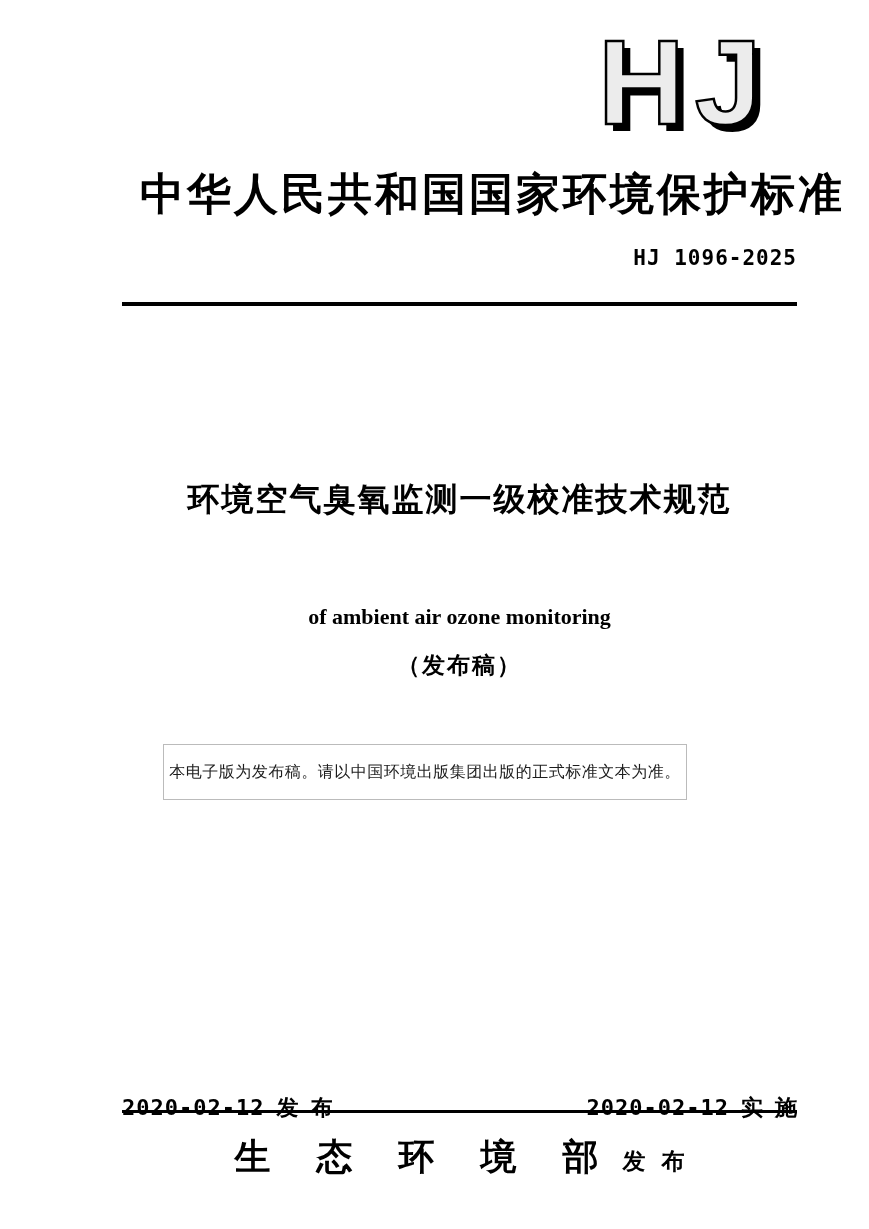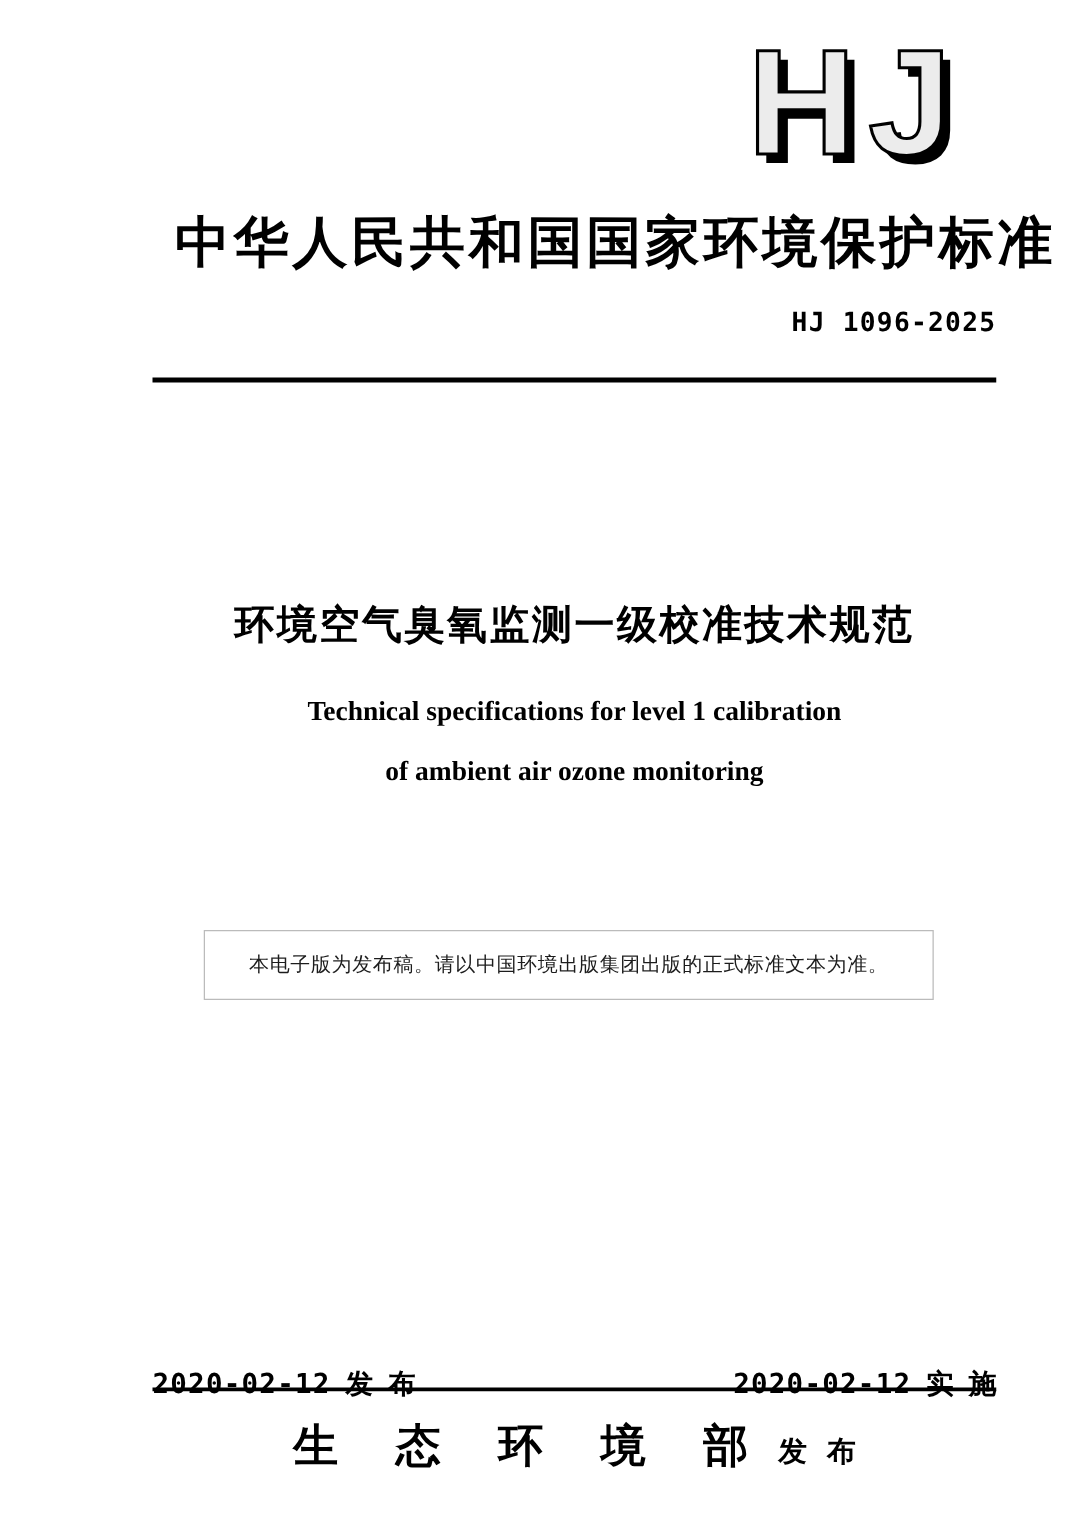--- a/index.html
+++ b/index.html
@@ -105,21 +105,21 @@
     font-size: 23px;
     font-weight: bold;
     letter-spacing: 2px;
   }
 
   
   .note-box {
     position: absolute;
     top: 744px;
     left: 163px;
-    width: 584px;
+    width: 524px;
     height: 56px;
     box-sizing: border-box;
     border: 1px solid #bbbbbb;
     display: flex;
     align-items: center;
     justify-content: center;
     font-family: "Liberation Serif", serif;
     font-size: 16px;
     letter-spacing: 0.5px;
     color: #1c1c1c;
@@ -191,23 +191,23 @@
   </div>
 
   <h1 class="header-title">中华人民共和国国家环境保护标准</h1>
 
   <div class="std-number">HJ 1096-2025</div>
 
   <div class="rule rule-top"></div>
 
   <h2 class="main-title">环境空气臭氧监测一级校准技术规范</h2>
 
-  <div class="en-title en-line1">Technical specifications for level 1 calibration</div>
   <div class="en-title en-line2">of ambient air ozone monitoring</div>
 
+  <div class="draft-label">（发布稿）</div>
 
   <div class="note-box">
     <span>本电子版为发布稿。请以中国环境出版集团出版的正式标准文本为准。</span>
   </div>
 
   <div class="dates-row">
     <div class="date-group">
       <span class="date-num">2020-02-12</span>
       <span class="date-label">发布</span>
     </div>

